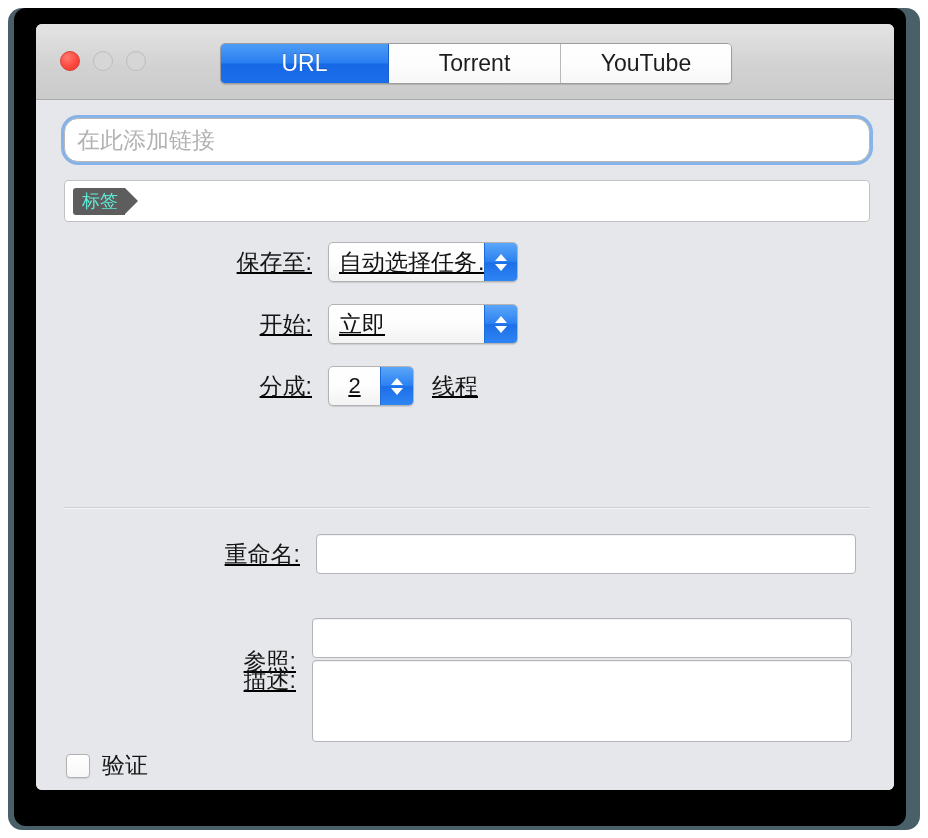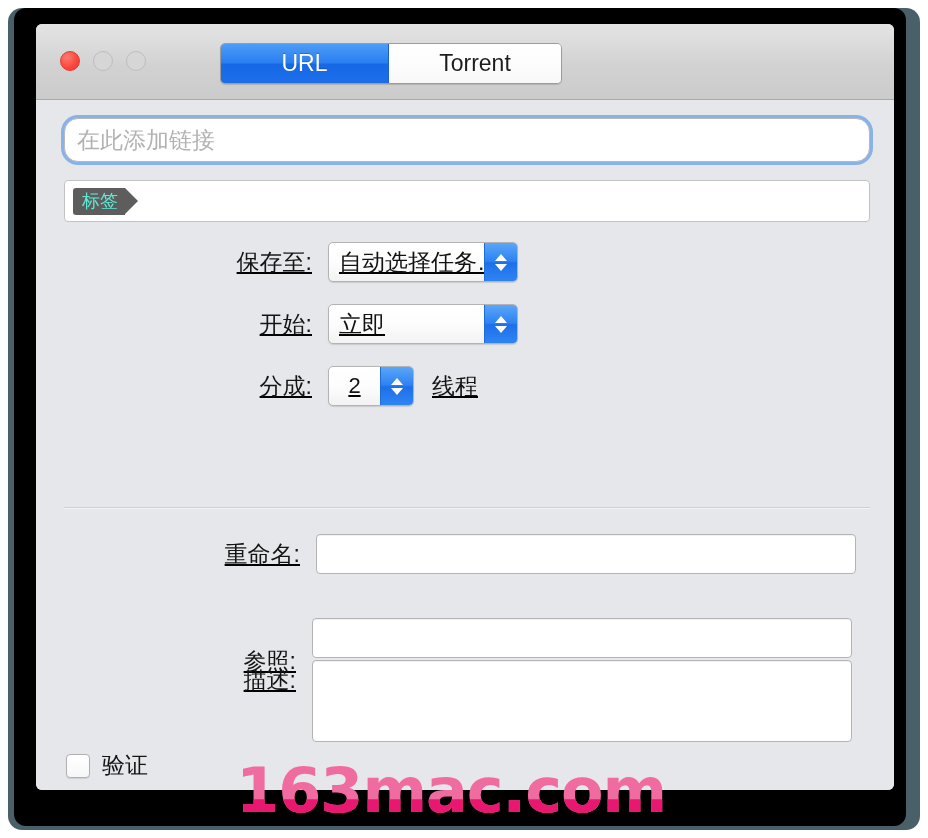--- a/index.html
+++ b/index.html
@@ -319,20 +319,21 @@
     <div id="titlebar">
       <div class="traffic-lights">
         <div class="tl tl-close"></div>
         <div class="tl tl-min"></div>
         <div class="tl tl-zoom"></div>
       </div>
 
       <div id="tabs">
         <div class="tab selected" id="tab-url">URL</div>
         <div class="tab" id="tab-torrent">Torrent</div>
+        <div class="tab" id="tab-youtube">YouTube</div>
       </div>
     </div>
 
     <div id="content">
 
       <div id="url-field-wrap">
         <input id="url-field" type="text" placeholder="在此添加链接" style="">
       </div>
 
       <div id="tag-field">
@@ -391,17 +392,13 @@
       </div>
 
       <div id="verify-row">
         <div class="checkbox"></div>
         <div id="verify-label">验证</div>
       </div>
 
     </div>
   </div>
 
-  <div id="watermark">
-    <span>163mac.com</span>
-    <span class="wm-low">163mac.com</span>
-  </div>
 </div>
 
 </body></html>

